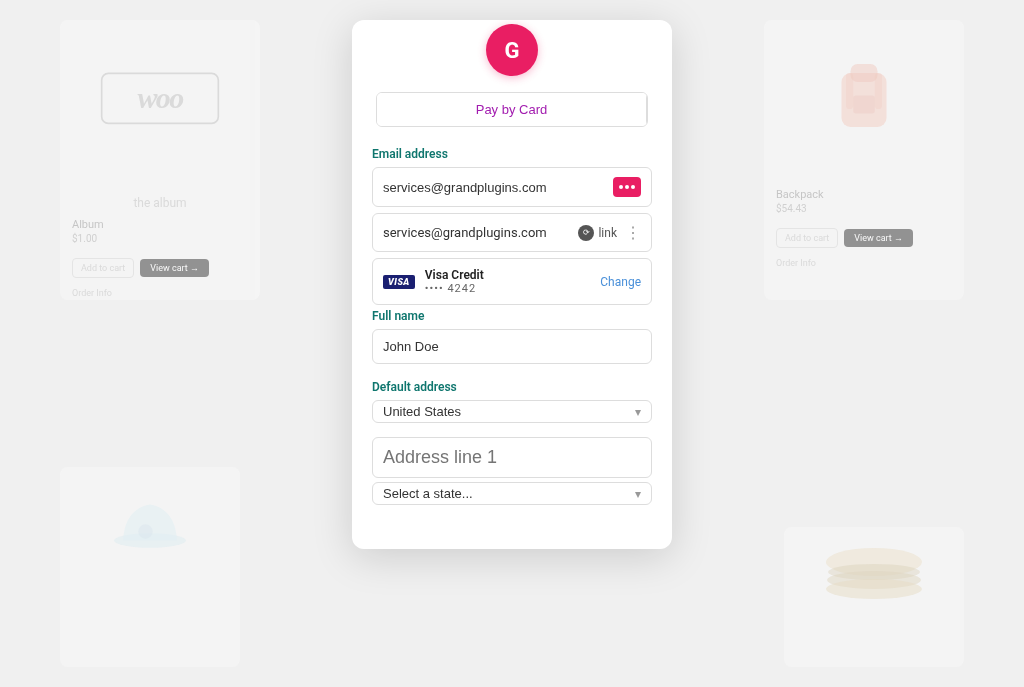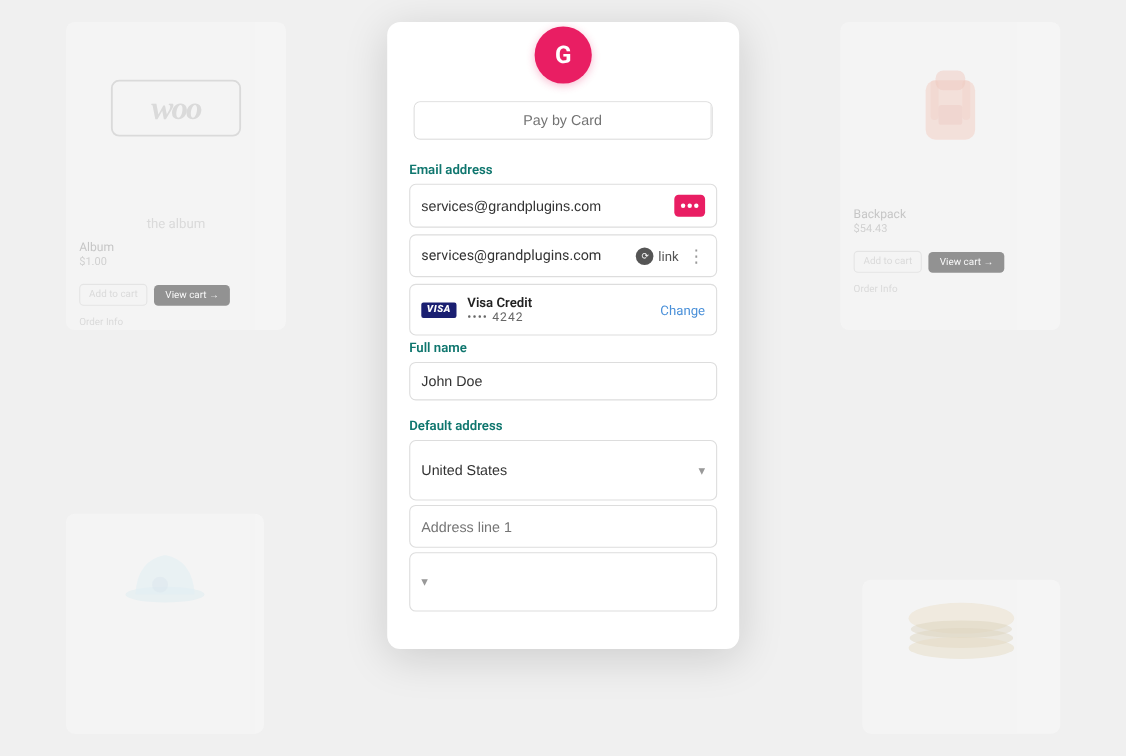--- a/index.html
+++ b/index.html
@@ -207,21 +207,21 @@
       border: none;
       background: #fff;
       font-size: 13px;
       cursor: pointer;
       color: #444;
     }
 
     .tab-btn.active {
       background: #fff;
       border-right: 1px solid #ddd;
-      color: #737373;
+      color: #a21caf;
       font-weight: 500;
     }
 
     .tab-btn:not(.active) {
       color: #666;
     }
 
     
     .modal-body {
       padding: 0 20px;
@@ -367,22 +367,22 @@
     }
 
     
     .billing-section {}
 
     .select-wrapper {
       border: 1px solid #ddd;
       border-radius: 6px;
       display: flex;
       align-items: center;
-      padding: 19px 10px;
-      margin-bottom: 4px;
+      padding: 3px 10px;
+      margin-bottom: 14px;
     }
 
     .select-wrapper select, .select-input {
       border: none;
       outline: none;
       flex: 1;
       font-size: 13px;
       color: #333;
       background: transparent;
       appearance: none;
@@ -397,21 +397,21 @@
       border: 1px solid #ddd;
       border-radius: 6px;
       padding: 9px 10px;
       margin-bottom: 4px;
     }
 
     .address-line input {
       border: none;
       outline: none;
       width: 100%;
-      font-size: 13px;
+      font-size: 18px;
       color: #8b5cf6;
       background: transparent;
     }
   </style>
 </head>
 <body>
 
 <div class="bg-card bg-card-top-left">
   <div class="woo-logo">
     <svg viewBox="0 0 180 80" width="150" height="70">
@@ -538,19 +538,22 @@
             <option>United States</option>
           </select>
           <span class="chevron-down">▾</span>
         </div>
 
         <div class="address-line">
           <input type="text" placeholder="Address line 1" style="">
         </div>
 
         <div class="select-wrapper">
+          <select class="select-input">
+            <option value="">Select a state...</option>
+          </select>
           <span class="chevron-down">▾</span>
         </div>
       </div>
 
     </div>
   </div>
 </div>
 
 </body></html>

